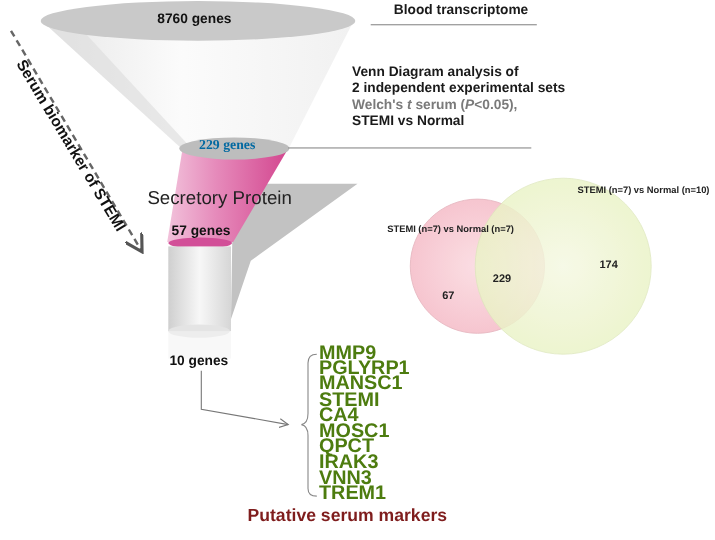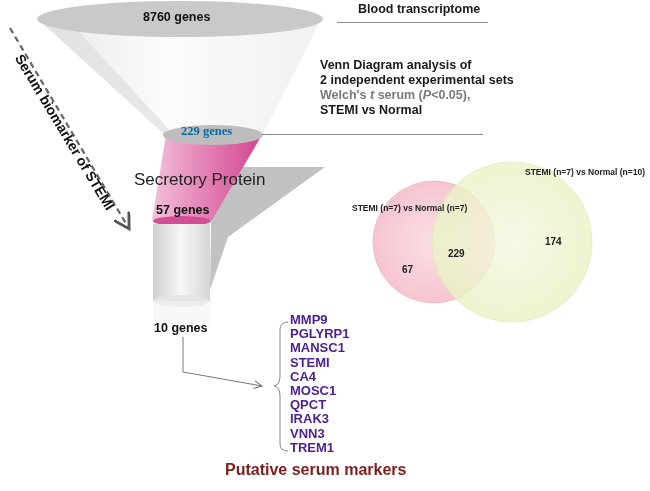--- a/index.html
+++ b/index.html
@@ -3,21 +3,21 @@
 <meta charset="utf-8">
 <style>
   html, body { margin: 0; padding: 0; background: #ffffff; }
   body { width: 650px; height: 491px; position: relative; overflow: hidden;
          font-family: "Liberation Sans", sans-serif; color: #1a1a1a; }
   svg#diagram { position: absolute; left: 0; top: 0; }
   .lbl { position: absolute; font-weight: bold; white-space: nowrap; }
   .center { text-align: left; }
   .gray { color: #7a7a7a; }
   .hline { position: absolute; height: 1px; background: #8a8a8a; }
-  .genes { position: absolute; left: 290px; top: 313px; font-weight: bold; font-size: 13px; line-height: 14.2px; color: #4c1d95; }
+  .genes { position: absolute; left: 290px; top: 313px; font-weight: bold; font-size: 18px; line-height: 14.2px; color: #4d7c0f; }
   .genes div { white-space: nowrap; }
 </style>
 </head>
 <body>
 
 <svg id="diagram" width="650" height="491" viewBox="0 0 650 491">
   <defs>
     <linearGradient id="funnelBody" x1="0" y1="0" x2="1" y2="0">
       <stop offset="0" stop-color="#e6e6e6"></stop>
       <stop offset="0.45" stop-color="#fbfbfb"></stop>

